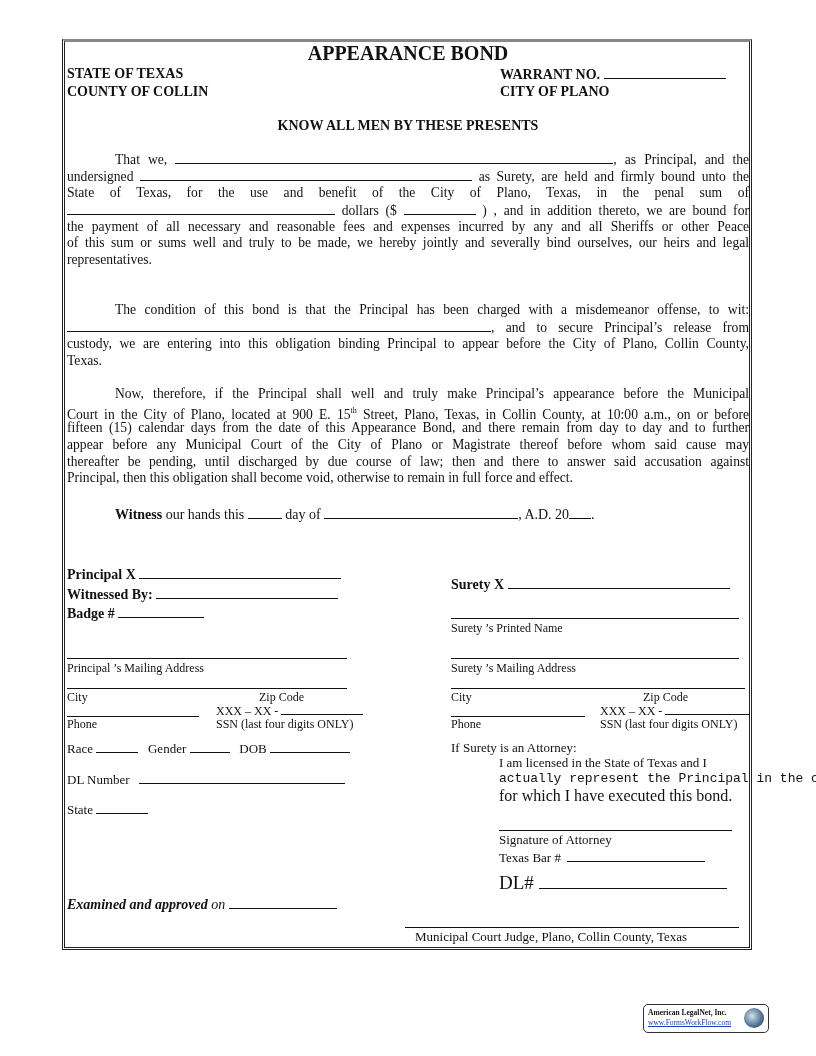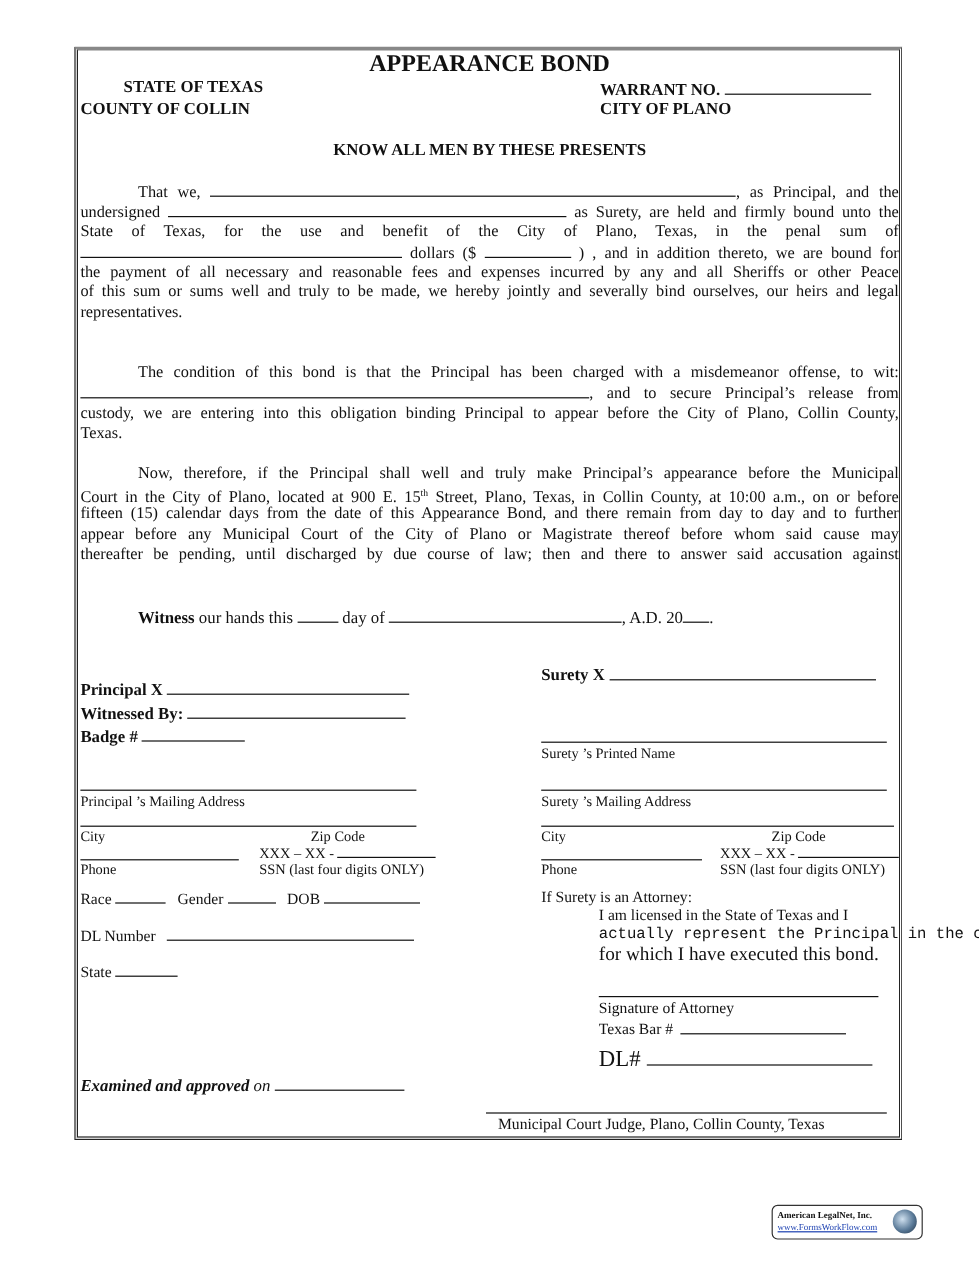--- a/index.html
+++ b/index.html
@@ -26,21 +26,21 @@
   .logo .t2 { position:absolute; left:4px; top:13px; font-size:7.5px; color:#1a3fb0; text-decoration:underline; }
   .logo .globe { position:absolute; right:4px; top:3px; width:20px; height:20px; border-radius:50%; background:radial-gradient(circle at 40% 40%, #cfe0ef 0, #5a7a98 55%, #1d2e40 100%); }
   sup { font-size:8px; }
 </style>
 </head>
 <body>
 
 <div class="frame"></div>
 
 <div class="abs title">APPEARANCE BOND</div>
-<div class="abs hdr" style="left:67px;top:66px;margin-left:36px;">STATE OF TEXAS</div>
+<div class="abs hdr" style="left:67px;top:66px;">STATE OF TEXAS</div>
 <div class="abs hdr" style="left:67px;top:84px;">COUNTY OF COLLIN</div>
 <div class="abs hdr" style="left:500px;top:66px;"><span>WARRANT NO.</span> <span class="blank" style="width:122px;"></span></div>
 <div class="abs hdr" style="left:500px;top:84px;">CITY OF PLANO</div>
 <div class="abs know">KNOW ALL MEN BY THESE PRESENTS</div>
 
 <div class="para" style="top:151px;">
   <span class="ln"><span class="indent"></span><span>That we,</span> <span class="blank" style="width:438px;"></span><span>, as Principal, and the</span></span>
   <span class="ln"><span>undersigned</span> <span class="blank" style="width:332px;"></span> <span>as Surety, are held and firmly bound unto the</span></span>
   <span class="ln">State of Texas, for the use and benefit of the City of Plano, Texas, in the penal sum of</span>
   <span class="ln"><span class="blank" style="width:268px;"></span> <span>dollars ($</span> <span class="blank" style="width:72px;"></span> <span>) , and in addition thereto, we are bound for</span></span>
@@ -55,20 +55,21 @@
   <span class="ln">custody, we are entering into this obligation binding Principal to appear before the City of Plano, Collin County,</span>
   <span class="ln last">Texas.</span>
 </div>
 
 <div class="para" style="top:386px;">
   <span class="ln"><span class="indent"></span><span>Now, therefore, if the Principal shall well and truly make Principal’s appearance before the Municipal</span></span>
   <span class="ln"><span>Court in the City of Plano, located at 900 E. 15</span><sup>th</sup><span> Street, Plano, Texas, in Collin County, at 10:00 a.m., on or before</span></span>
   <span class="ln">fifteen (15) calendar days from the date of this Appearance Bond, and there remain from day to day and to further</span>
   <span class="ln">appear before any Municipal Court of the City of Plano or Magistrate thereof before whom said cause may</span>
   <span class="ln">thereafter be pending, until discharged by due course of law; then and there to answer said accusation against</span>
+  <span class="ln last">Principal, then this obligation shall become void, otherwise to remain in full force and effect.</span>
 </div>
 
 <div class="abs sig" style="left:115px;top:506px;">
   <span class="b">Witness</span><span> our hands this </span><span class="blank" style="width:34px;"></span><span> day of </span><span class="blank" style="width:194px;"></span><span>, A.D. 20</span><span class="blank" style="width:22px;"></span><span>.</span>
 </div>
 
 <div class="abs sigb" style="left:67px;top:566px;"><span>Principal X</span> <span class="blank" style="width:202px;"></span></div>
 <div class="abs sigb" style="left:67px;top:586px;"><span>Witnessed By:</span> <span class="blank" style="width:182px;"></span></div>
 <div class="abs sigb" style="left:67px;top:605px;"><span>Badge #</span> <span class="blank" style="width:86px;"></span></div>
 
@@ -81,21 +82,21 @@
 <div class="abs small" style="left:216px;top:704px;"><span>XXX – XX -</span> <span class="blank" style="width:82px;height:10px;"></span></div>
 <div class="abs small" style="left:67px;top:717px;">Phone</div>
 <div class="abs small" style="left:216px;top:717px;">SSN (last four digits ONLY)</div>
 
 <div class="abs small" style="left:67px;top:740px;font-size:13px;">
   <span>Race</span> <span class="blank" style="width:42px;"></span>&nbsp;&nbsp; <span>Gender</span> <span class="blank" style="width:40px;"></span>&nbsp;&nbsp; <span>DOB</span> <span class="blank" style="width:80px;"></span>
 </div>
 <div class="abs small" style="left:67px;top:771px;font-size:13px;"><span>DL Number</span>&nbsp;&nbsp; <span class="blank" style="width:206px;"></span></div>
 <div class="abs small" style="left:67px;top:801px;font-size:13px;"><span>State</span> <span class="blank" style="width:52px;"></span></div>
 
-<div class="abs sigb" style="left:451px;top:554px;"><span>Surety X</span> <span class="blank" style="width:222px;"></span></div>
+<div class="abs sigb" style="left:451px;top:576px;"><span>Surety X</span> <span class="blank" style="width:222px;"></span></div>
 <div class="line" style="left:451px;top:618px;width:288px;"></div>
 <div class="abs small" style="left:451px;top:621px;">Surety ’s Printed Name</div>
 <div class="line" style="left:451px;top:658px;width:288px;"></div>
 <div class="abs small" style="left:451px;top:661px;">Surety ’s Mailing Address</div>
 <div class="line" style="left:451px;top:688px;width:294px;"></div>
 <div class="abs small" style="left:451px;top:690px;">City</div>
 <div class="abs small" style="left:643px;top:690px;">Zip Code</div>
 <div class="line" style="left:451px;top:716px;width:134px;"></div>
 <div class="abs small" style="left:600px;top:704px;"><span>XXX – XX -</span> <span class="blank" style="width:84px;height:10px;"></span></div>
 <div class="abs small" style="left:451px;top:717px;">Phone</div>

